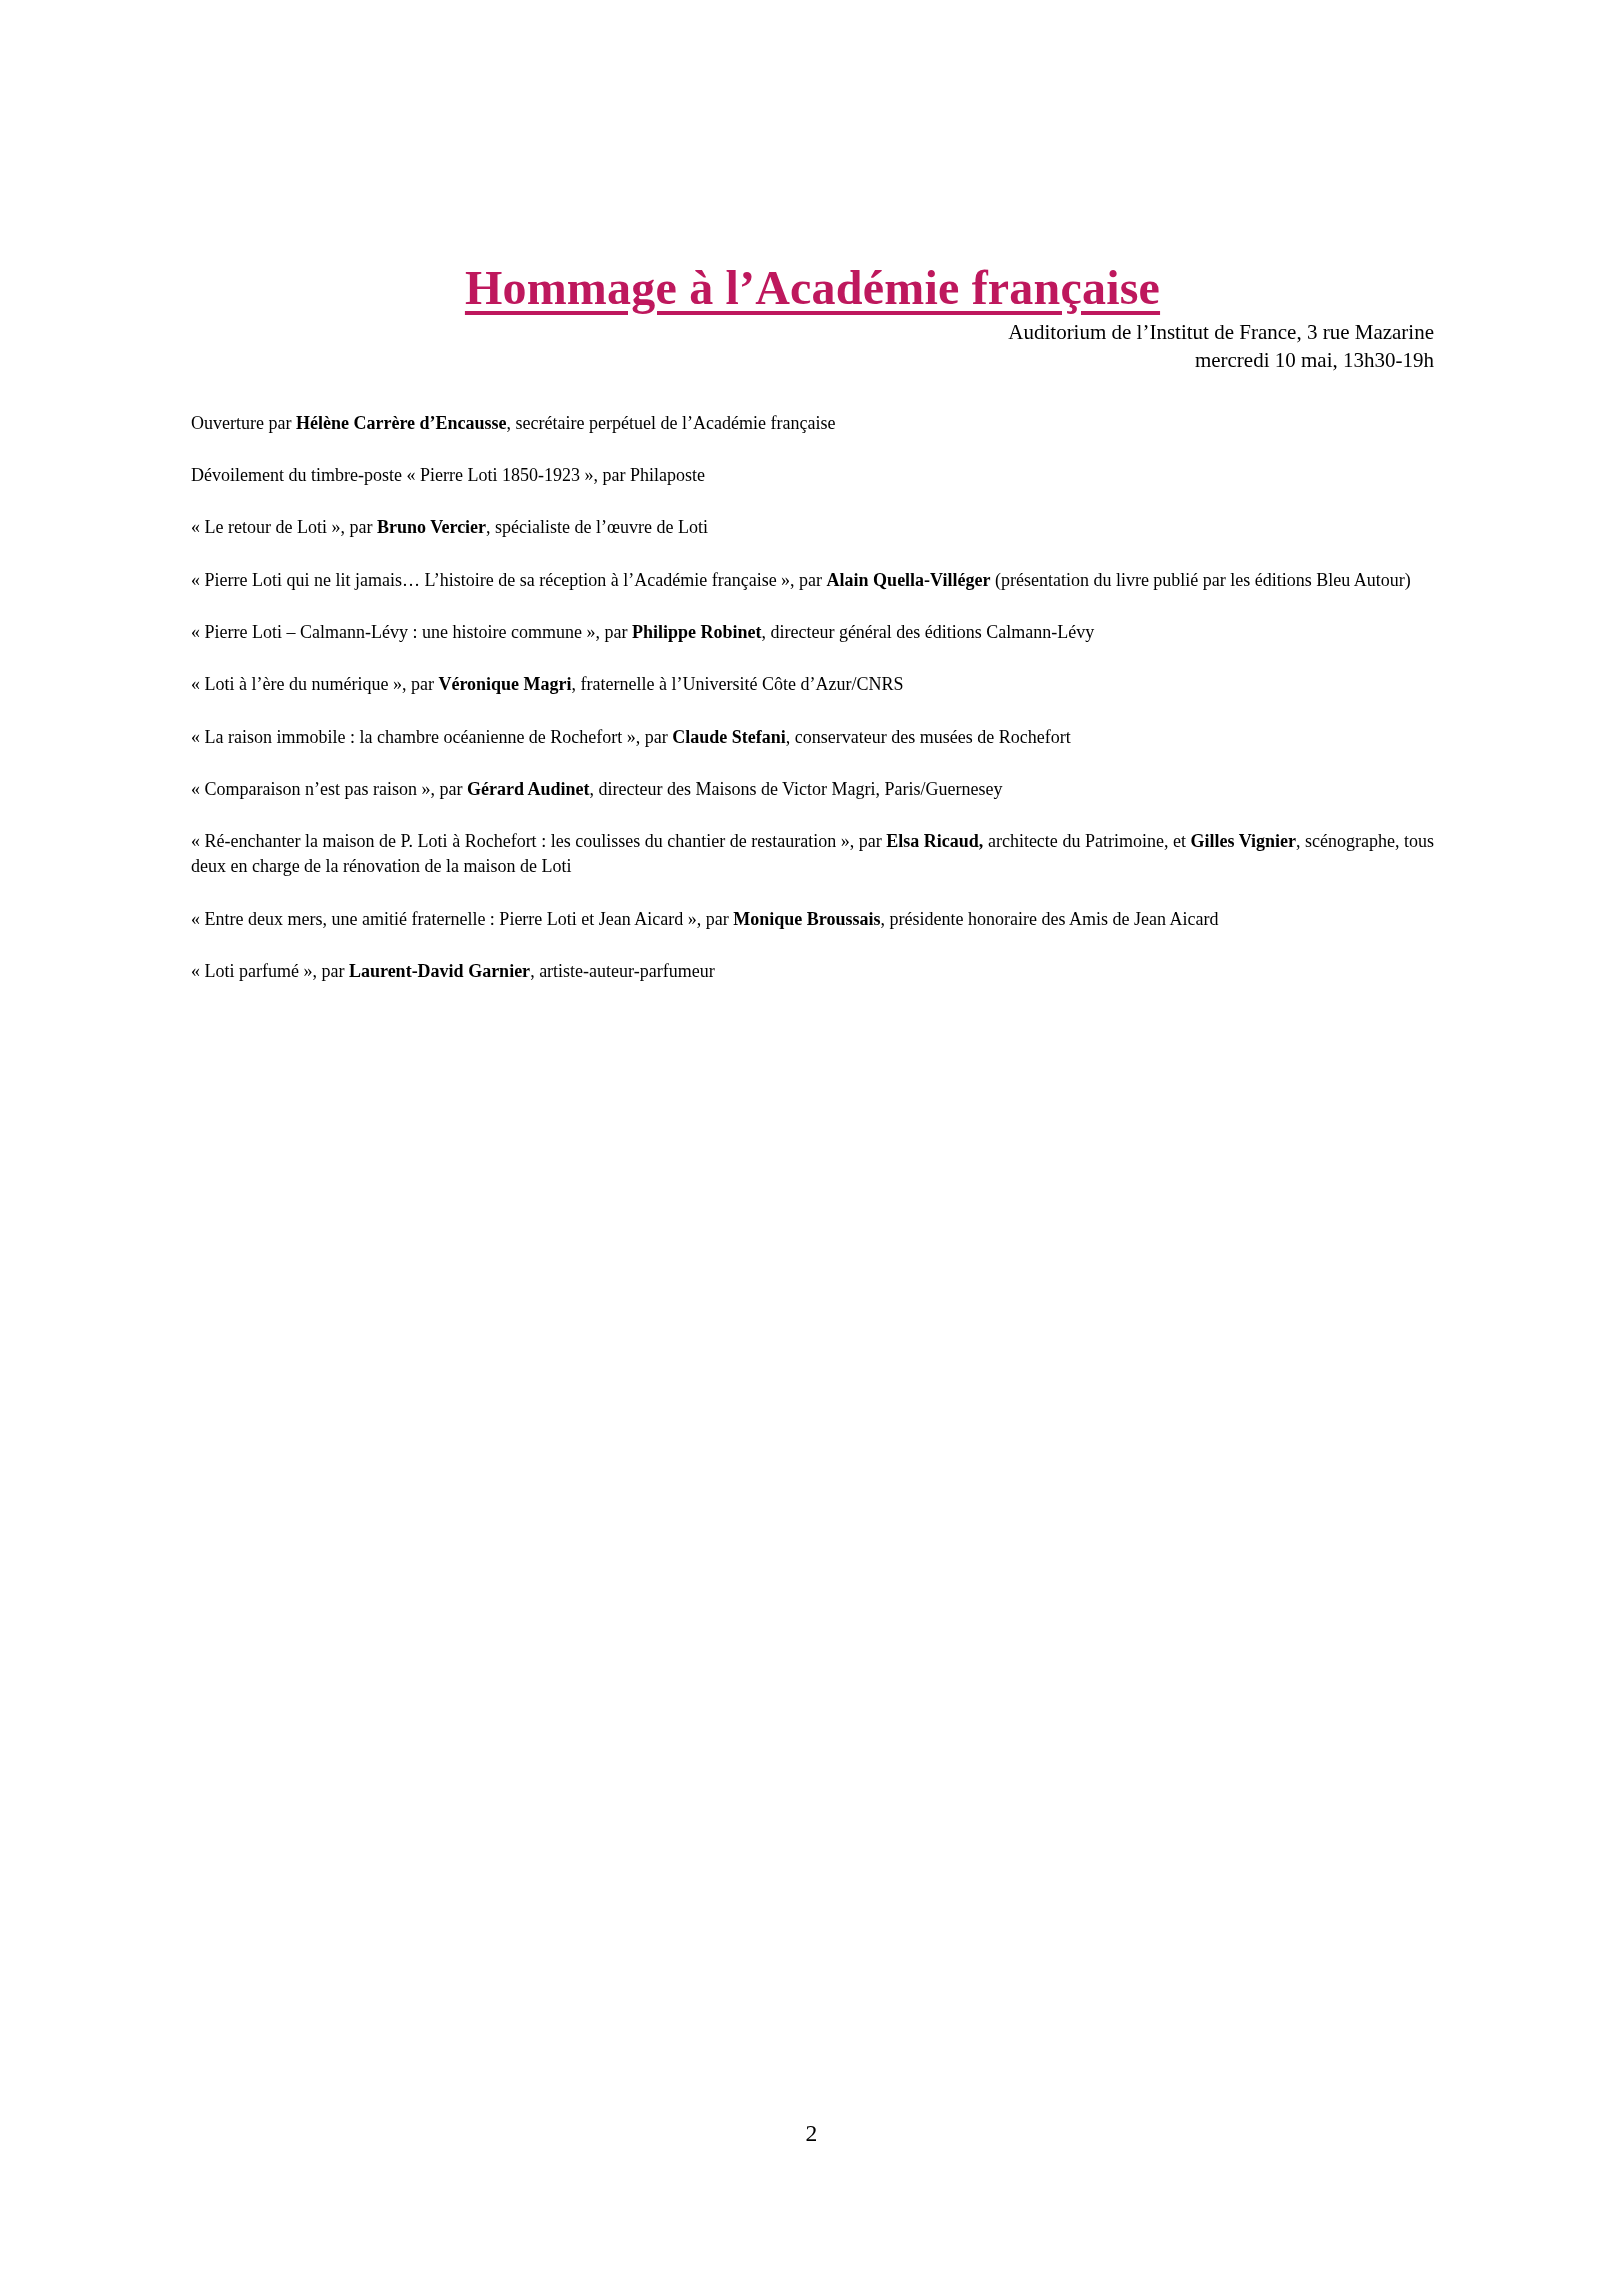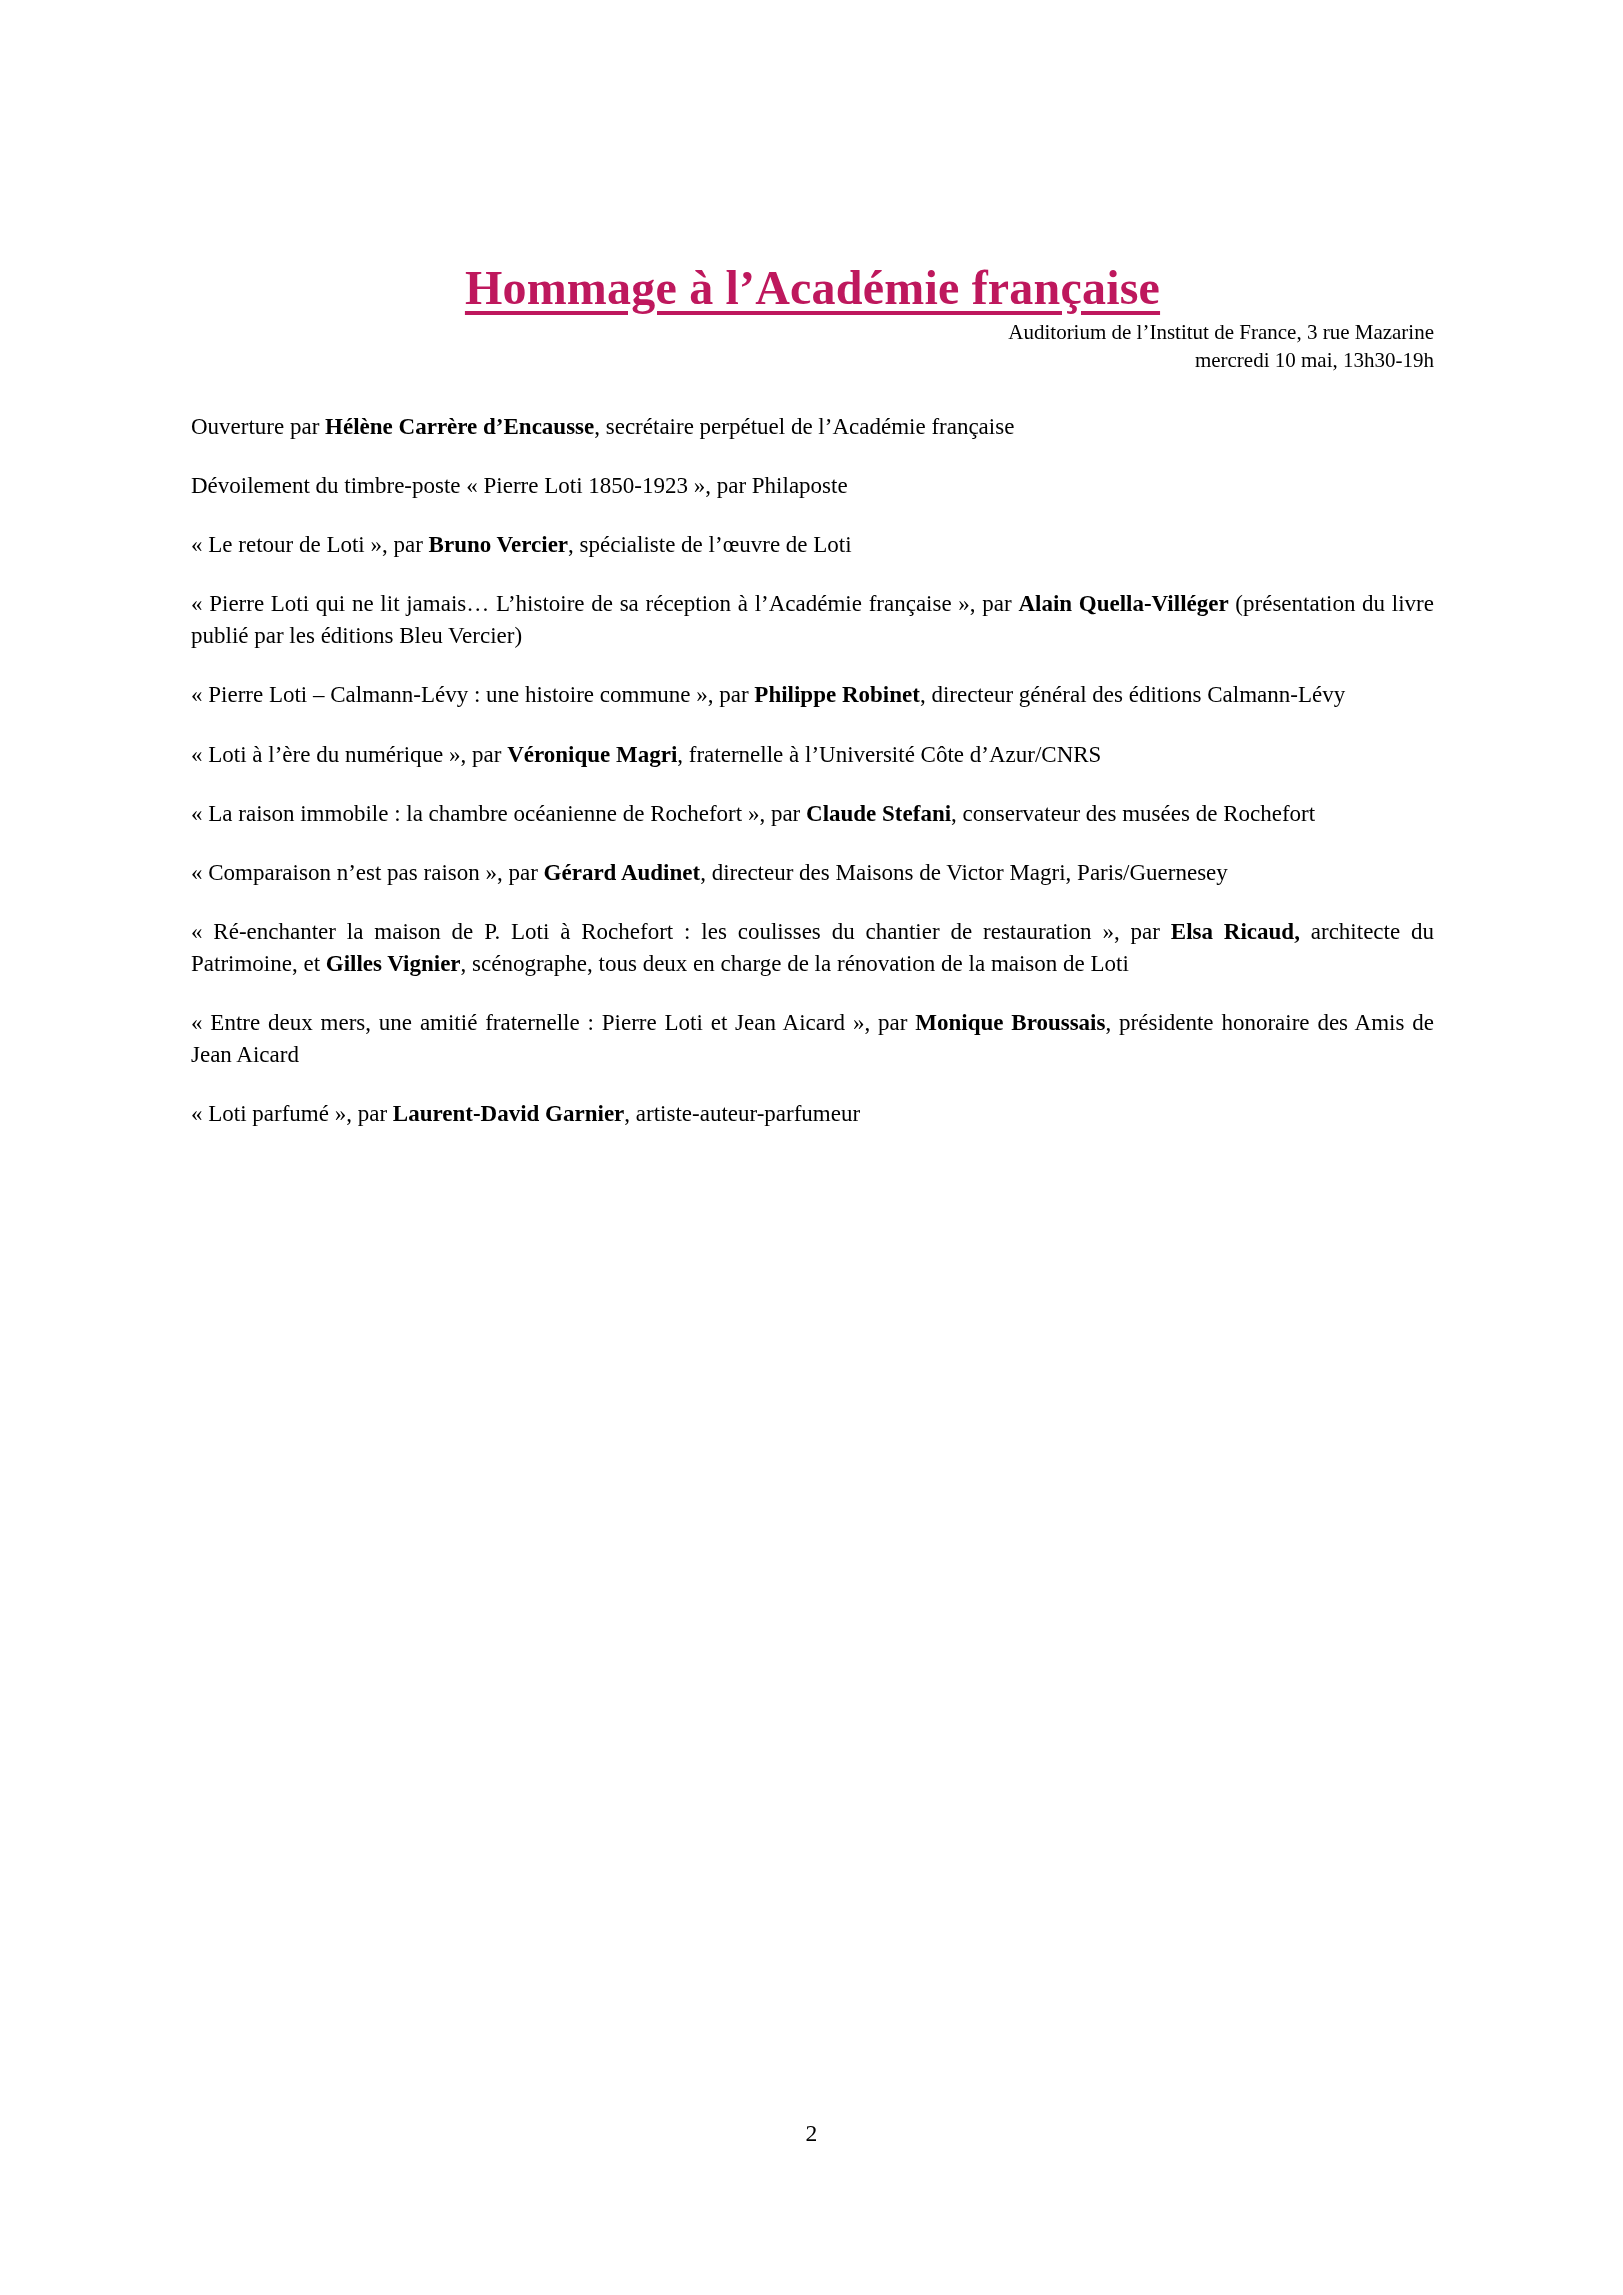--- a/index.html
+++ b/index.html
@@ -42,21 +42,21 @@
     line-height: 1.28;
     margin: 0;
   }
   .subtitle + .subtitle {
     margin-top: 1.3px;
   }
   .body-block {
     margin-top: 37px;
   }
   p.para {
-    font-size: 23px;
+    font-size: 18px;
     line-height: 1.38;
     margin: 0 0 27.5px 0;
     text-align: justify;
     text-justify: inter-word;
   }
   p.para:last-child {
     margin-bottom: 0;
   }
   .b {
     font-weight: bold;
@@ -80,21 +80,21 @@
     <h1 class="doc-title" style="color: #be185d;">Hommage à l’Académie française</h1>
 
     <div class="subtitle">Auditorium de l’Institut de France, 3 rue Mazarine</div>
 
     <div class="subtitle">mercredi 10 mai, 13h30-19h</div>
 
     <div class="body-block" id="program-list">
         <p class="para"><span>Ouverture par </span><span class="b">Hélène Carrère d’Encausse</span><span>, secrétaire perpétuel de l’Académie française</span></p>
         <p class="para"><span>Dévoilement du timbre-poste « Pierre Loti 1850-1923 », par Philaposte</span></p>
         <p class="para"><span>« Le retour de Loti », par </span><span class="b">Bruno Vercier</span><span>, spécialiste de l’œuvre de Loti</span></p>
-        <p class="para"><span>« Pierre Loti qui ne lit jamais… L’histoire de sa réception à l’Académie française », par </span><span class="b">Alain Quella-Villéger</span><span> (présentation du livre publié par les éditions Bleu Vercier)</span></p>
+        <p class="para"><span>« Pierre Loti qui ne lit jamais… L’histoire de sa réception à l’Académie française », par </span><span class="b">Alain Quella-Villéger</span><span> (présentation du livre publié par les éditions Bleu Autour)</span></p>
         <p class="para"><span>« Pierre Loti – Calmann-Lévy : une histoire commune », par </span><span class="b">Philippe Robinet</span><span>, directeur général des éditions Calmann-Lévy</span></p>
         <p class="para"><span>« Loti à l’ère du numérique », par </span><span class="b">Véronique Magri</span><span>, fraternelle à l’Université Côte d’Azur/CNRS</span></p>
         <p class="para"><span>« La raison immobile : la chambre océanienne de Rochefort », par </span><span class="b">Claude Stefani</span><span>, conservateur des musées de Rochefort</span></p>
         <p class="para"><span>« Comparaison n’est pas raison », par </span><span class="b">Gérard Audinet</span><span>, directeur des Maisons de Victor Magri, Paris/Guernesey</span></p>
         <p class="para"><span>« Ré-enchanter la maison de P. Loti à Rochefort : les coulisses du chantier de restauration », par </span><span class="b">Elsa Ricaud,</span><span> architecte du Patrimoine, et </span><span class="b">Gilles Vignier</span><span>, scénographe, tous deux en charge de la rénovation de la maison de Loti</span></p>
         <p class="para"><span>« Entre deux mers, une amitié fraternelle : Pierre Loti et Jean Aicard », par </span><span class="b">Monique Broussais</span><span>, présidente honoraire des Amis de Jean Aicard</span></p>
         <p class="para"><span>« Loti parfumé », par </span><span class="b">Laurent-David Garnier</span><span>, artiste-auteur-parfumeur</span></p>
       </div>
 
   </div>

